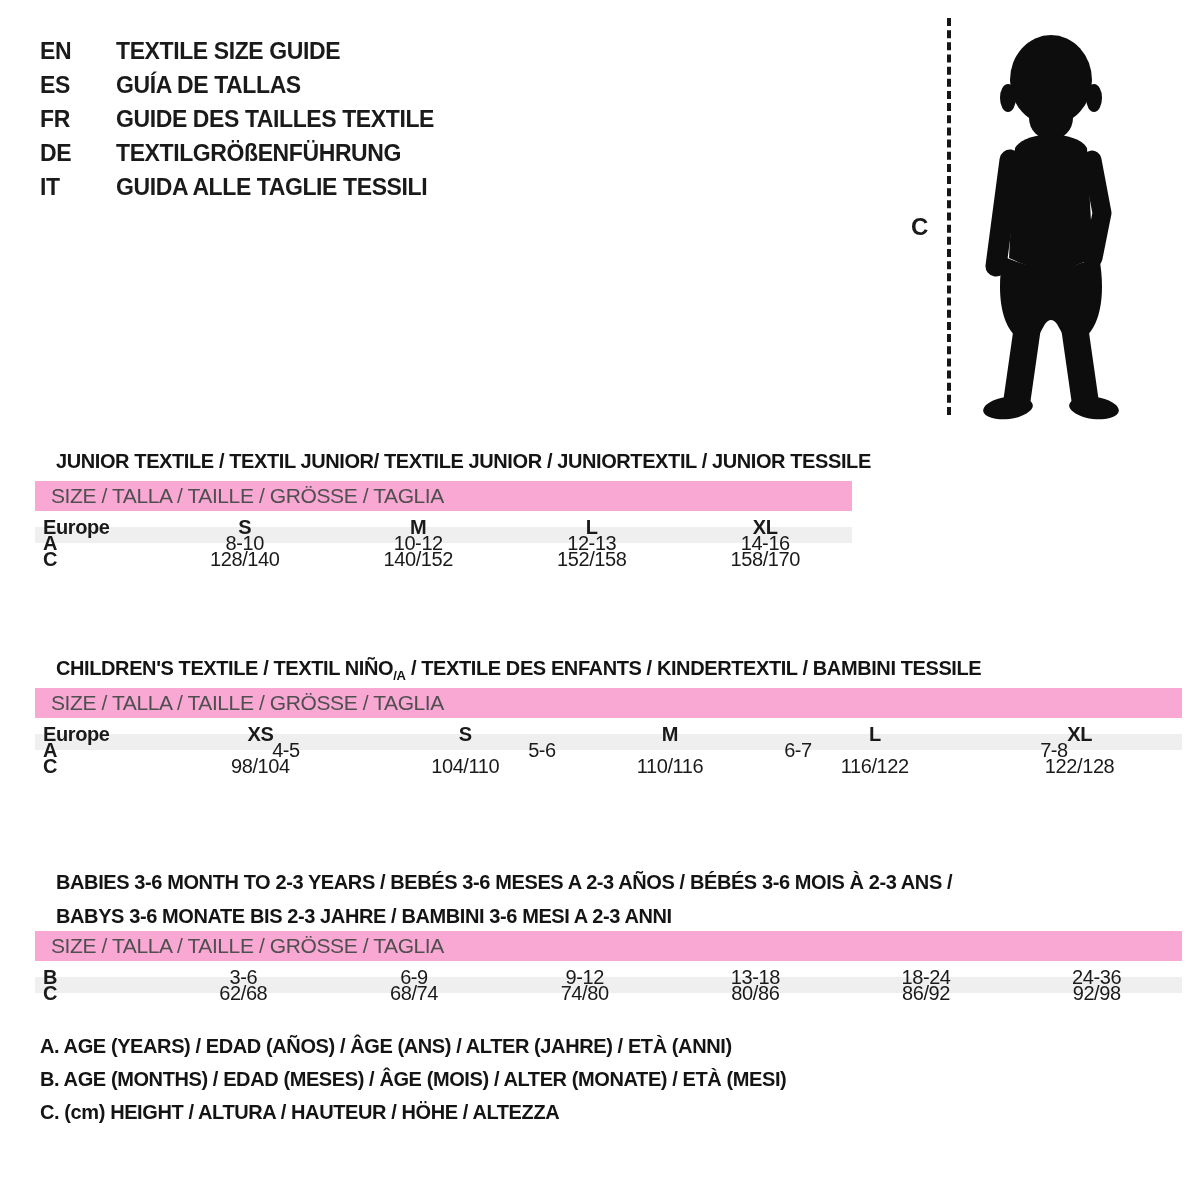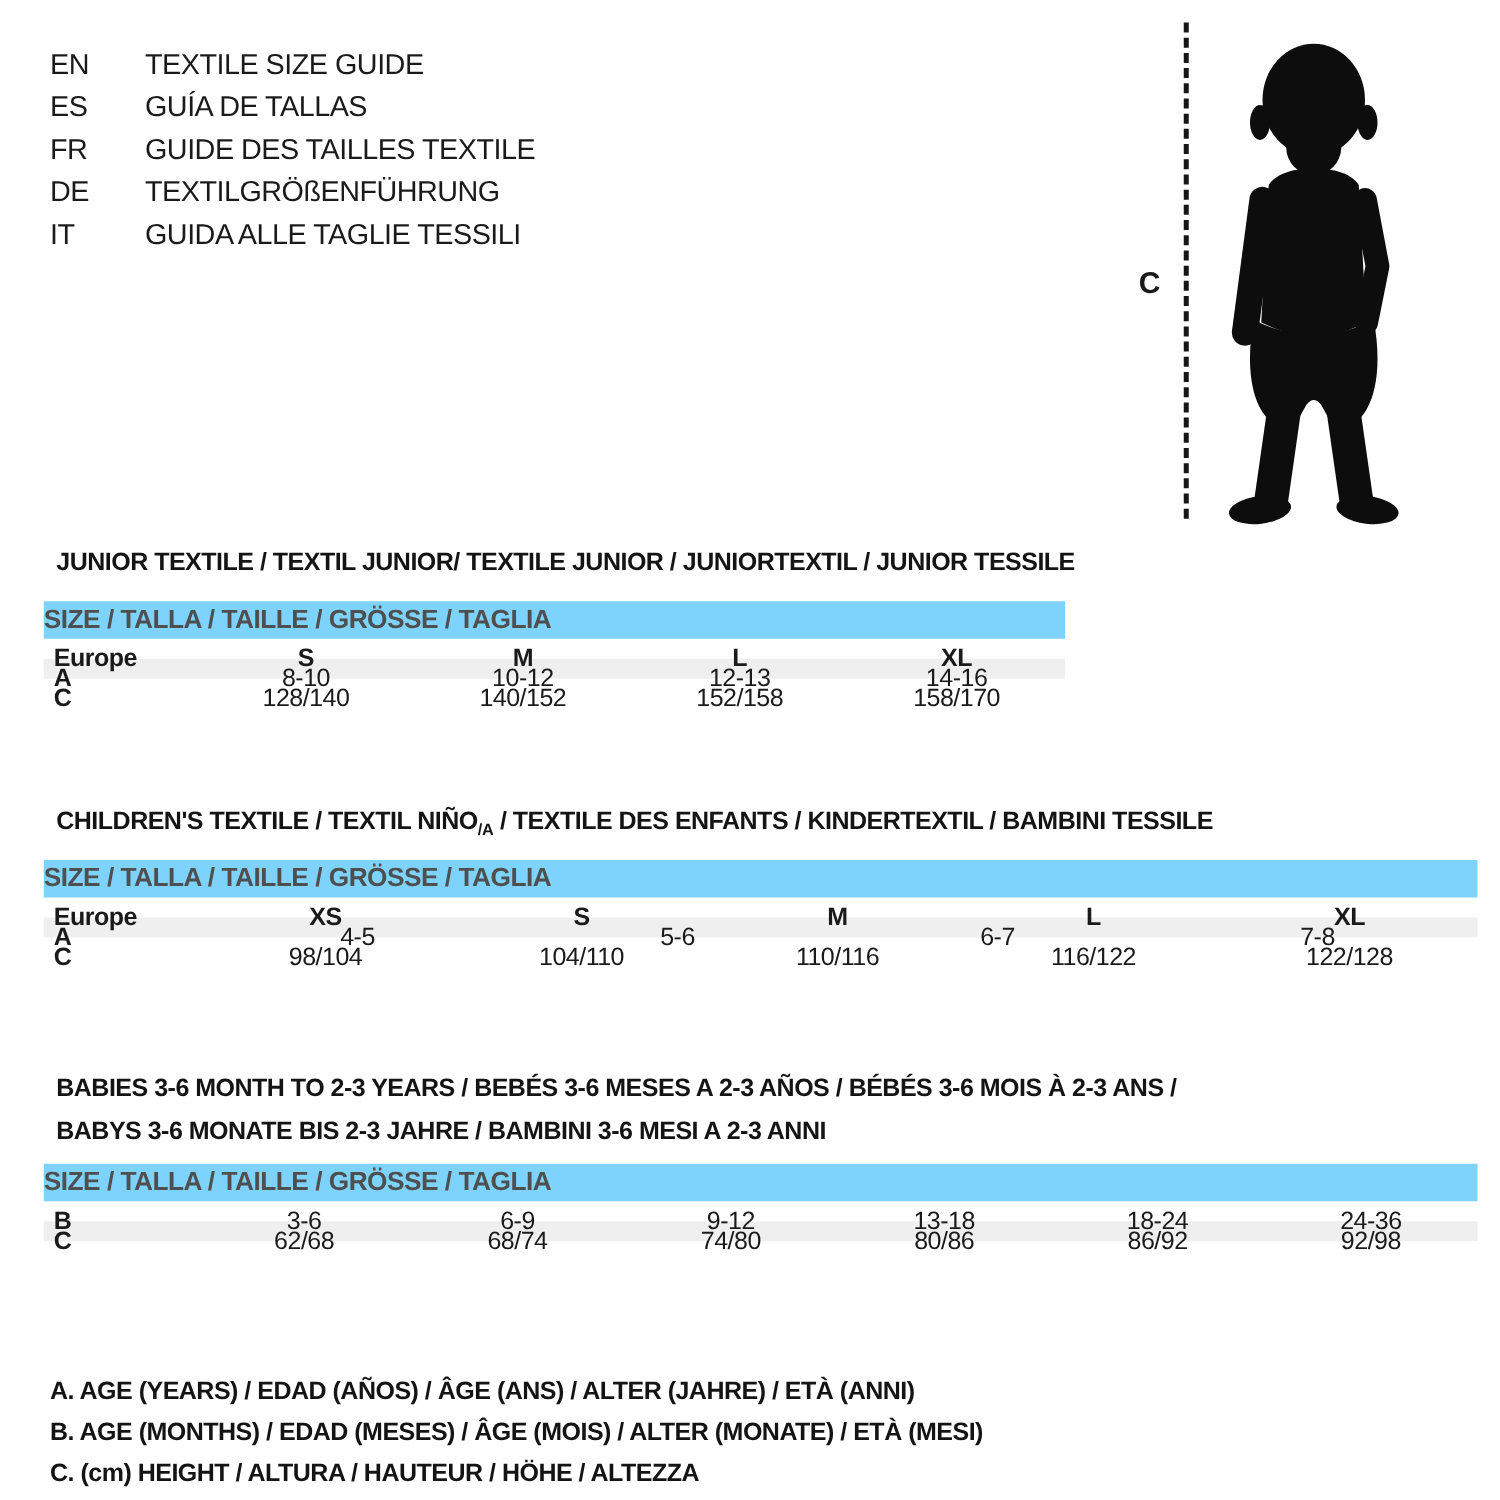--- a/index.html
+++ b/index.html
@@ -6,49 +6,49 @@
   body{
     width:1200px;height:1200px;background:#ffffff;position:relative;
     font-family:"Liberation Sans", sans-serif;
     color:#1a1a1a;
     letter-spacing:-0.4px;
     font-stretch:condensed;
   }
   .page{position:absolute;inset:0;background:#fff;}
 
   
-  .lang-block{position:absolute;left:40px;top:34px;font-size:23px;font-weight:400;line-height:34px;}
+  .lang-block{position:absolute;left:40px;top:34px;font-size:23px;font-weight:700;line-height:34px;}
   .lang-row{display:flex;}
   .lang-code{width:76px;flex:0 0 76px;}
 
   
   .figure-label{position:absolute;left:911px;top:213px;font-size:24px;font-weight:700;}
   .dashed-line{position:absolute;left:947px;top:18px;height:397px;width:0;border-left:4px dashed #161616;}
   .toddler{position:absolute;left:963px;top:18px;width:177px;height:402px;}
 
   
-  .sec-title{position:absolute;left:40px;margin:5px;font-size:20px;font-weight:700;color:#141414;white-space:nowrap;}
+  .sec-title{position:absolute;left:40px;margin:16px;font-size:20px;font-weight:700;color:#141414;white-space:nowrap;}
   .sec-title .sub{font-size:13px;vertical-align:-5px;letter-spacing:-0.2px;}
   .babies-title{line-height:34px;}
 
   
   .table{position:absolute;left:35px;font-size:20px;}
   .table.junior{width:817px;}
   .table.wide{width:1147px;}
-  .size-bar{height:30px;line-height:30px;background:#7dd3fc;color:#4f4f4f;
-            padding-left:0;font-size:21px;font-weight:700;}
+  .size-bar{height:30px;line-height:30px;background:#f9a8d4;color:#4f4f4f;
+            padding-left:16px;font-size:21px;font-weight:400;}
   .trow{display:flex;height:16px;line-height:32px;}
   .trow.stripe{background:#efefef;}
   .cell{white-space:nowrap;}
   .cell.label{width:115px;flex:0 0 115px;padding-left:8px;font-weight:700;}
   .cell.val{flex:1;text-align:center;font-weight:400;}
   .trow.head-vals .cell.val{font-weight:700;}
 
   
-  .legend{position:absolute;left:40px;top:1097px;font-size:20px;font-weight:700;line-height:33px;color:#141414;}
+  .legend{position:absolute;left:40px;top:1030px;font-size:20px;font-weight:700;line-height:33px;color:#141414;}
 </style>
 </head>
 <body>
 
 <div class="page">
 
   <div class="lang-block">
     <div class="lang-row">
       <span class="lang-code">EN</span>
       <span class="lang-title">TEXTILE SIZE GUIDE</span>

